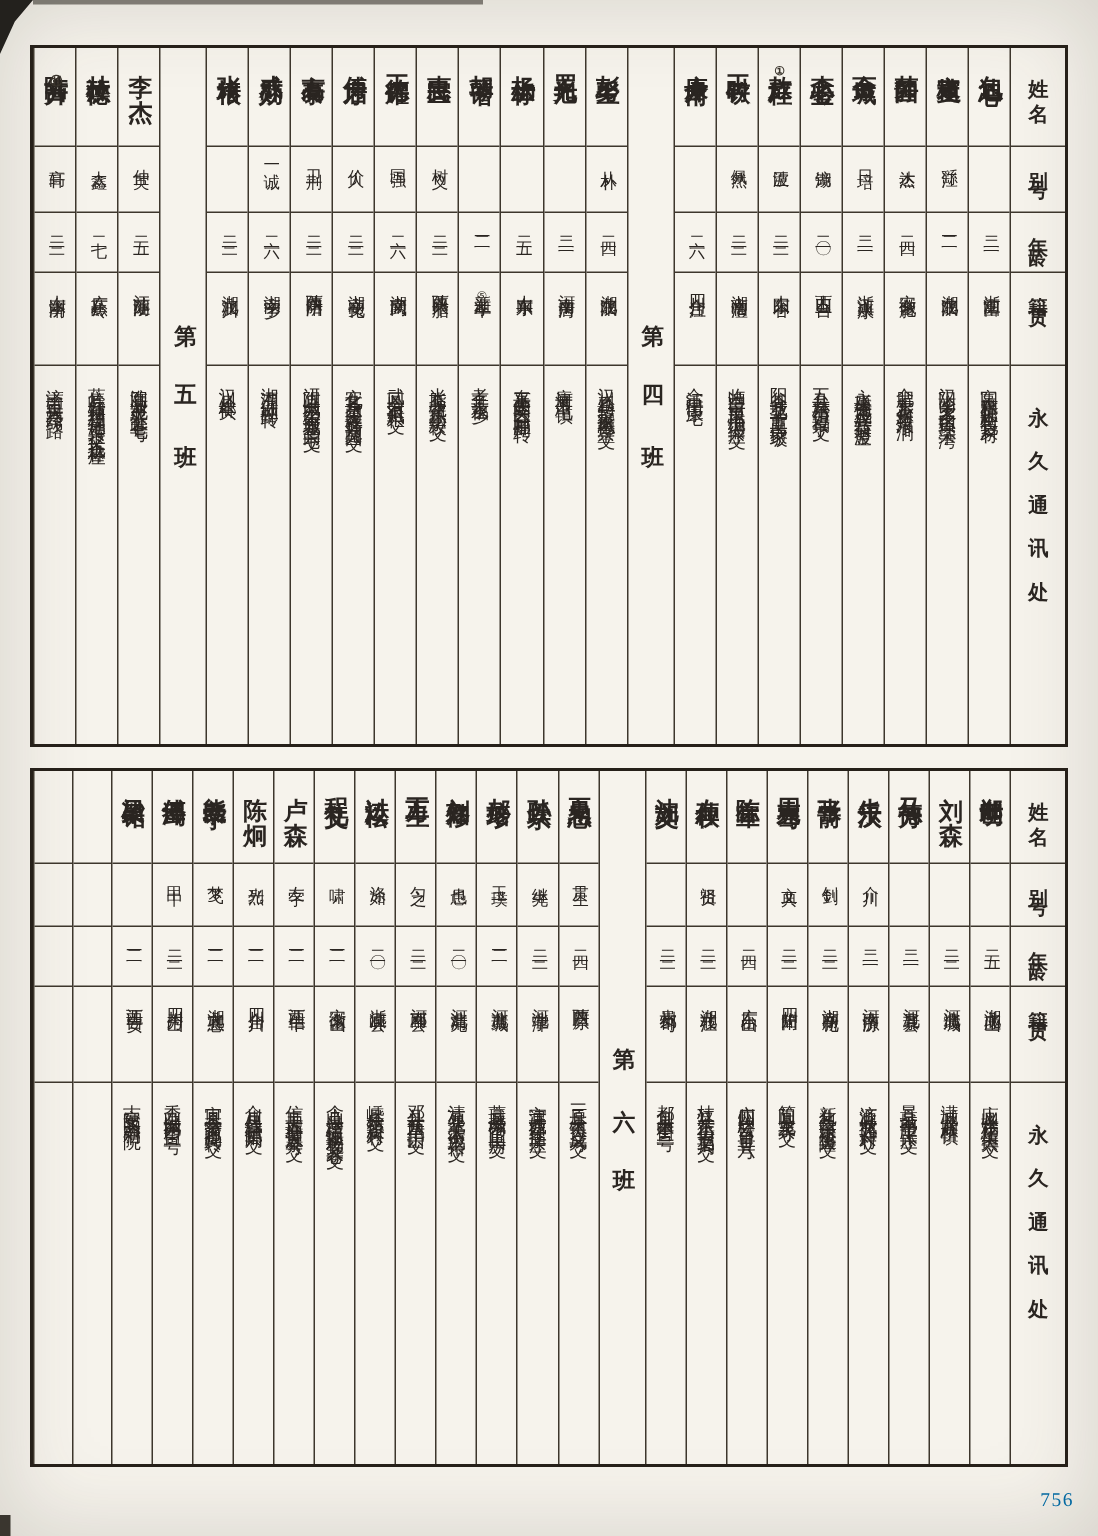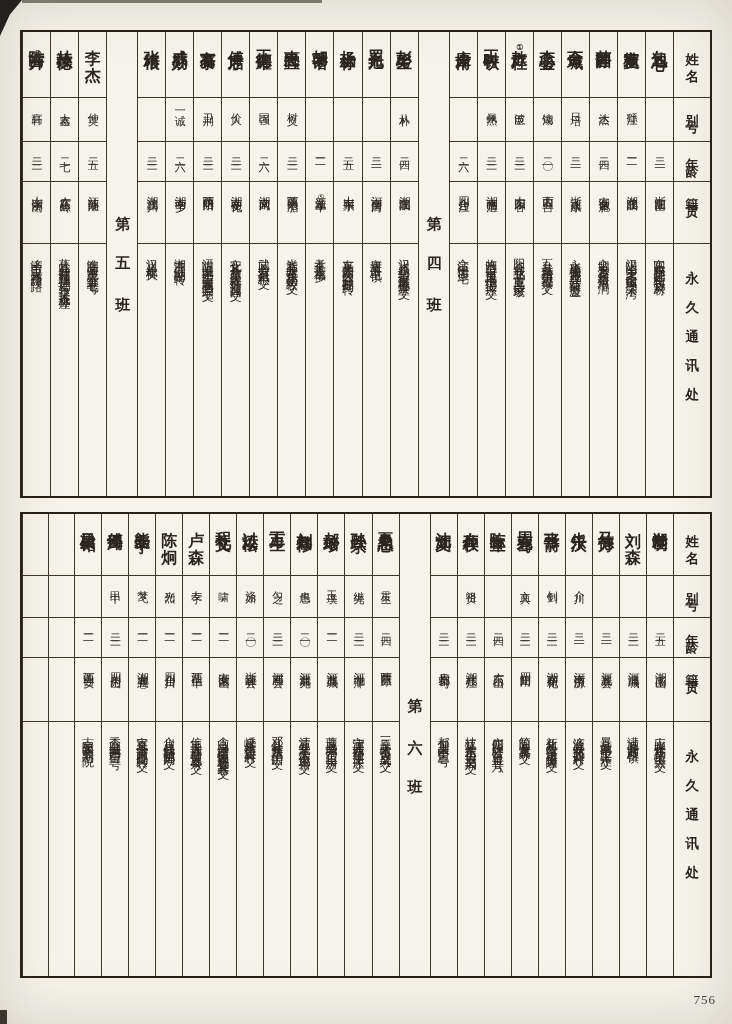--- a/index.html
+++ b/index.html
@@ -45,21 +45,21 @@
   .addrcell .vtext{font-size:12px;padding-top:5px;letter-spacing:2.5px;}
 
   .h-name .vtext{font-size:13.5px;font-weight:700;letter-spacing:1.25em;padding-top:9px;}
   .h-small .vtext{font-size:13px;font-weight:700;letter-spacing:.5em;padding-top:6px;}
   .h-addr .vtext{font-size:13.5px;font-weight:700;letter-spacing:2.15em;padding-top:16px;}
 
   .classcell .vtext{font-size:15px;font-weight:700;letter-spacing:2.7em;padding-top:172px;}
 
   .note{font-style:normal;font-size:8px;letter-spacing:0;display:inline-block;color:#3a342c;}
 
-  .page-number{position:absolute;right:16px;bottom:16px;font-size:13px;color:#404040;letter-spacing:1px;}
+  .page-number{position:absolute;right:16px;bottom:16px;font-size:13px;color:#0369a1;letter-spacing:1px;}
 </style>
 </head>
 <body>
 
 <div class="page">
   <div class="smudge-tl"></div>
   <div class="smudge-top"></div>
   <div class="smudge-bl"></div>
 
   <div id="table-top" class="vtable t1">

